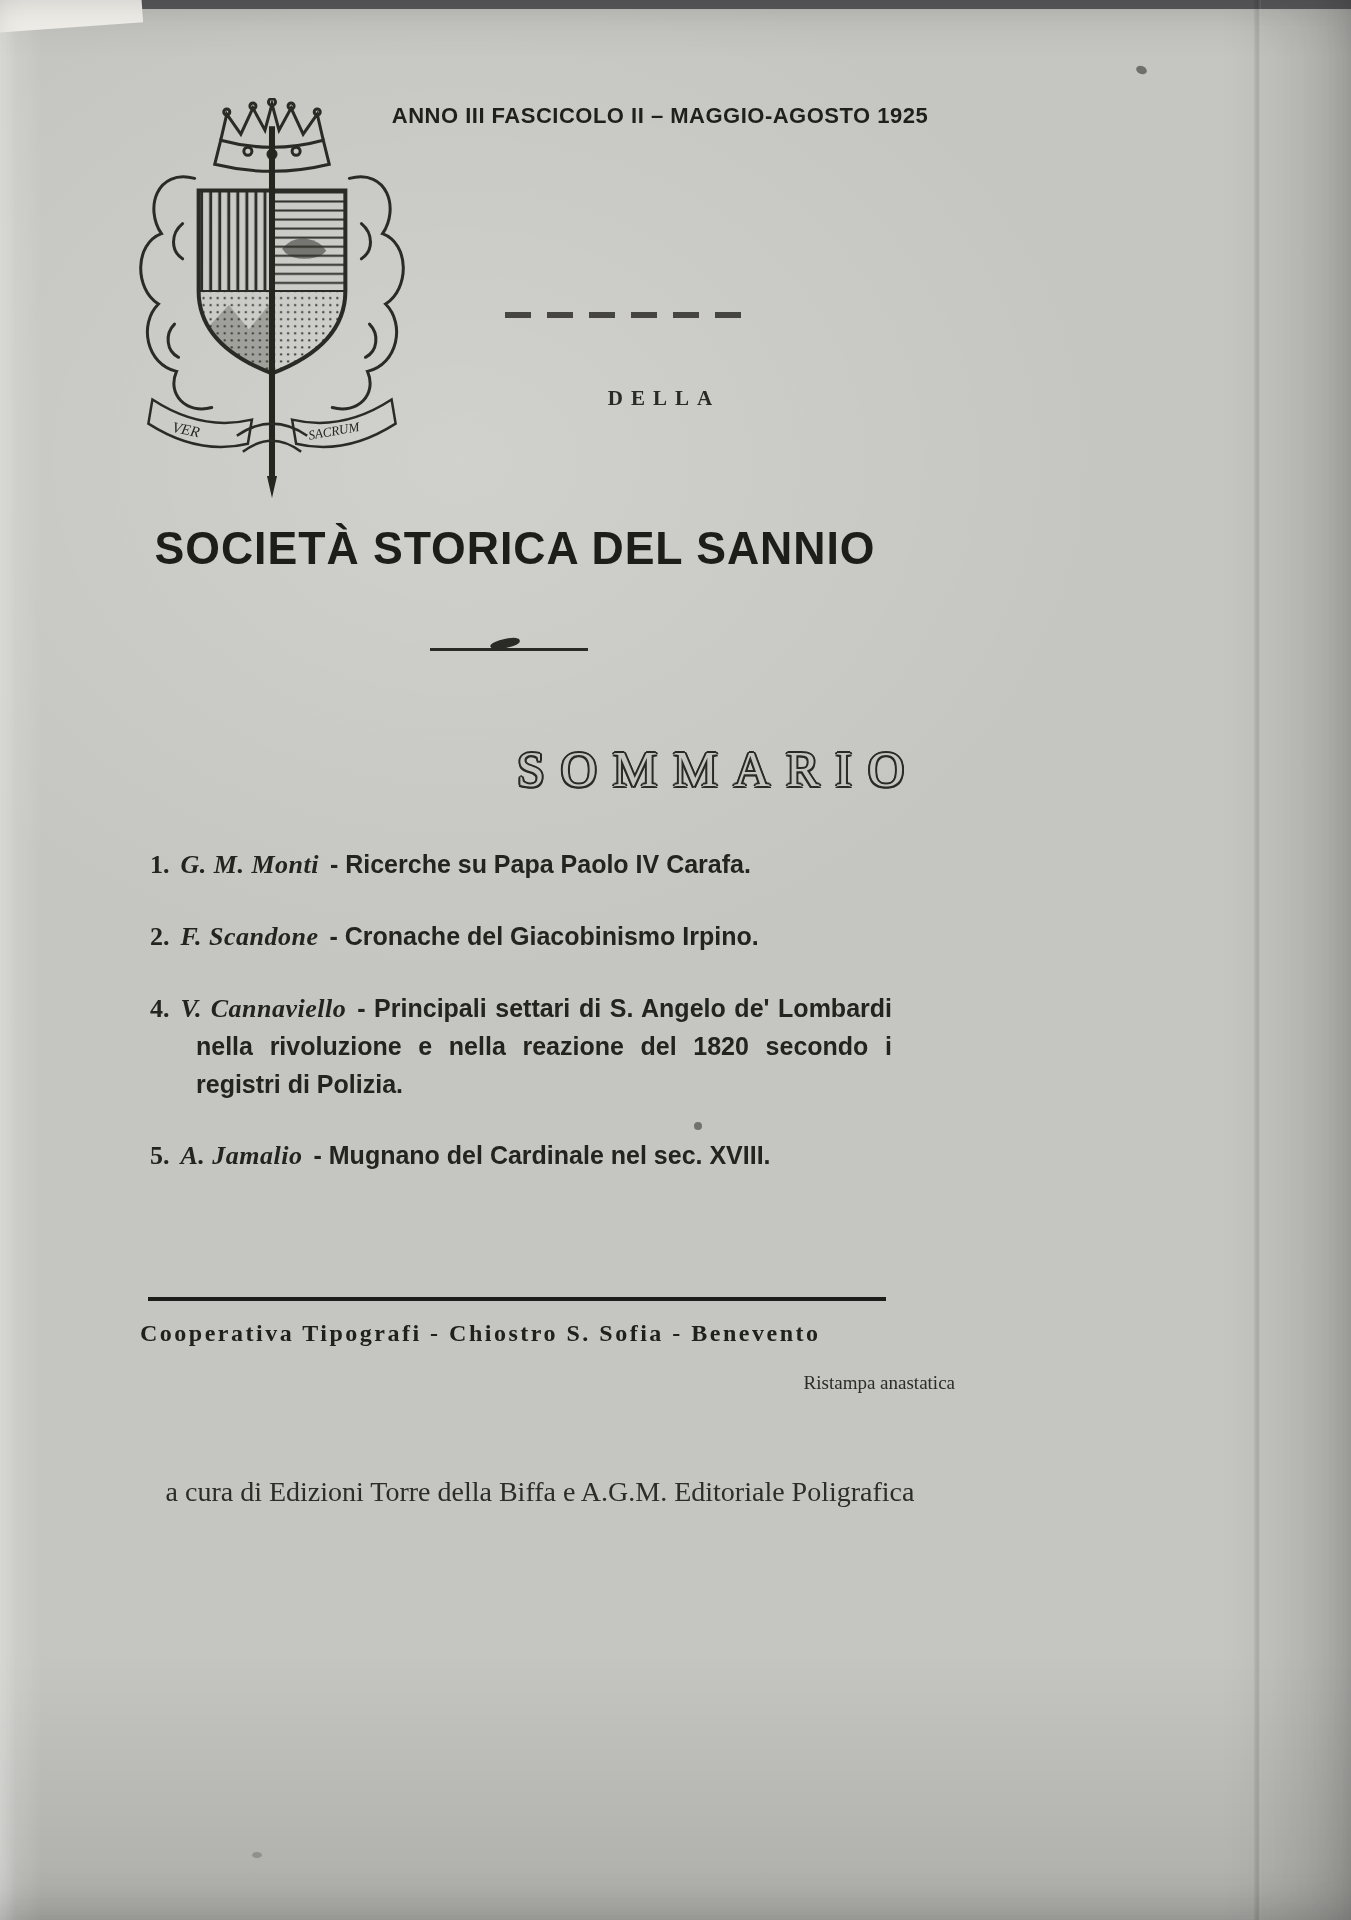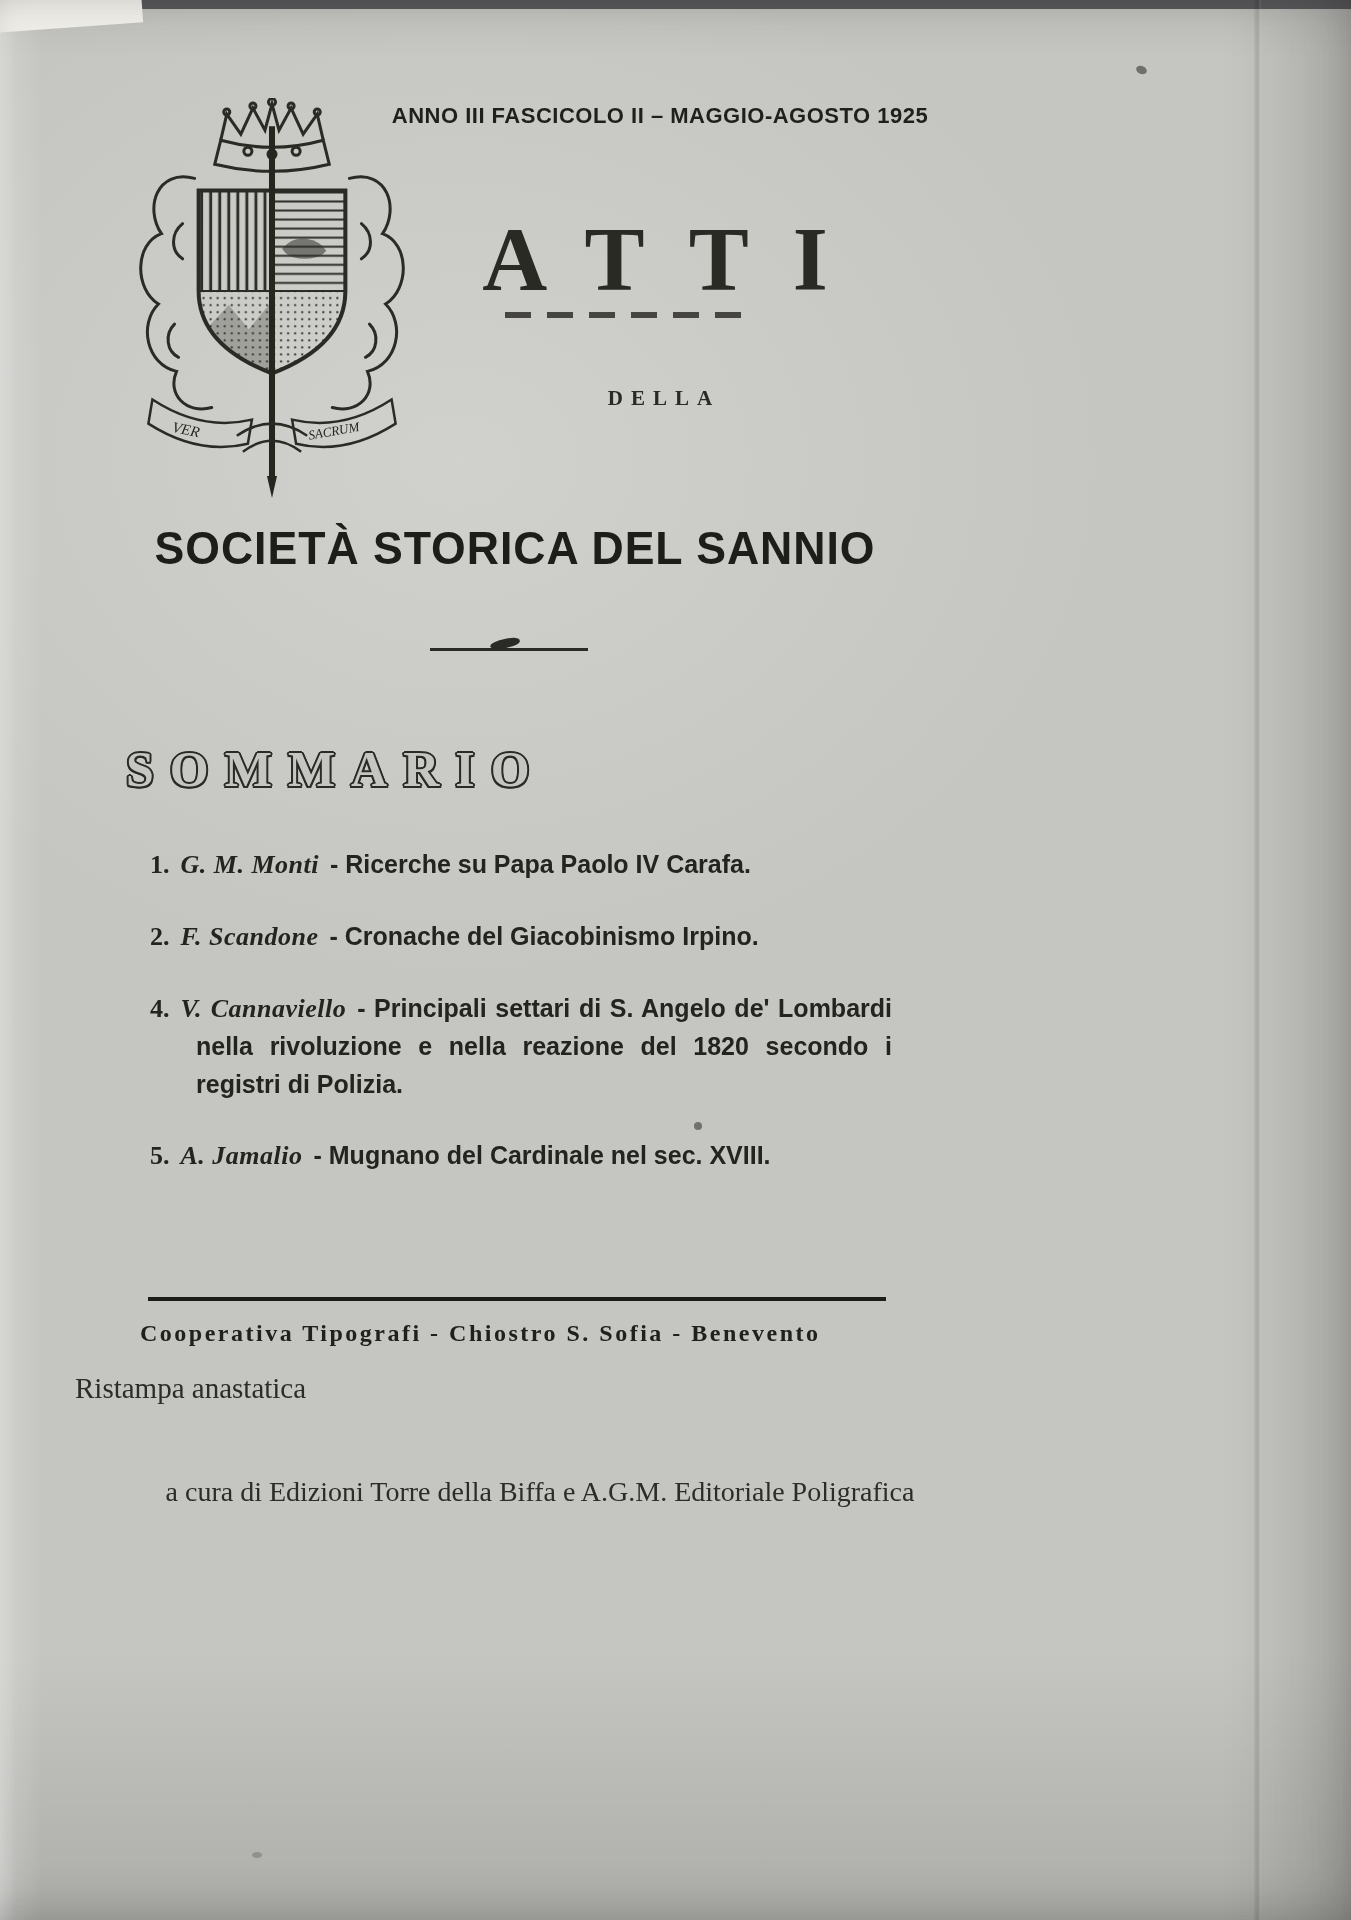--- a/index.html
+++ b/index.html
@@ -64,22 +64,22 @@
   }
   .divider{
     position:absolute;top:648px;left:430px;width:158px;height:3px;background:#2a2a26;
   }
   .divider::before{
     content:"";position:absolute;left:60px;top:-9px;width:30px;height:9px;background:#2a2a26;
     border-radius:60% 40% 50% 50%;transform:rotate(-10deg);
   }
   .sommario{
     position:absolute;top:740px;left:110px;width:810px;
-    text-align:left;
-    font-family:"Liberation Serif",serif;font-weight:bold;
+    text-align:right;
+    font-family:"Liberation Serif",serif;font-weight:normal;
     font-size:50px;letter-spacing:16px;padding-left:16px;box-sizing:border-box;
     color:#c5c6c1;
     text-shadow: 2px 0 0 #2a2a26,-2px 0 0 #2a2a26,0 2px 0 #2a2a26,0 -2px 0 #2a2a26,
                  1.5px 1.5px 0 #2a2a26,-1.5px -1.5px 0 #2a2a26,1.5px -1.5px 0 #2a2a26,-1.5px 1.5px 0 #2a2a26;
   }
 
   .toc{position:absolute;top:845px;left:150px;width:742px;}
   .toc-item{
     font-weight:bold;font-size:25px;line-height:1.5;color:#232320;
     text-align:justify;padding-left:46px;text-indent:-46px;margin-bottom:33px;
@@ -88,21 +88,21 @@
   .toc-item .author{font-family:"Liberation Serif",serif;font-style:italic;font-size:26px;letter-spacing:0.5px;margin-right:11px;}
 
   .rule{position:absolute;top:1297px;left:148px;width:738px;height:4px;background:#1c1c1a;}
   .publisher{
     position:absolute;top:1320px;left:140px;width:754px;
     font-family:"Liberation Serif",serif;font-weight:bold;
     font-size:24px;letter-spacing:2.5px;color:#20201c;
   }
   .reprint{
     position:absolute;top:1372px;left:75px;width:880px;
-    text-align:left;font-family:"Liberation Serif",serif;font-size:29px;color:#2c2c28;
+    text-align:right;font-family:"Liberation Serif",serif;font-size:19px;color:#2c2c28;
   }
   .credit{
     position:absolute;top:1476px;left:80px;width:920px;
     text-align:center;font-family:"Liberation Serif",serif;font-size:28px;color:#2c2c28;
   }
 </style>
 </head>
 <body>
 
 <div class="page">
@@ -176,21 +176,20 @@
         <path d="M36,300 Q85,332 135,320 L131,344 Q82,356 32,324 Z"></path>
         <path d="M274,300 Q225,332 175,320 L179,344 Q228,356 278,324 Z"></path>
         <path d="M120,336 Q155,312 190,336"></path>
         <path d="M126,352 Q155,330 184,352"></path>
       </g>
       <text x="55" y="332" transform="rotate(12 55 332)" font-size="15" font-style="italic" fill="#26261f" font-family="Liberation Serif, serif">VER</text>
       <text x="192" y="340" transform="rotate(-10 192 340)" font-size="13" font-style="italic" fill="#26261f" font-family="Liberation Serif, serif">SACRUM</text>
     </svg>
   </div>
 
-  <div class="atti">ATTI</div>
   <div class="atti-underline"></div>
   <div class="della">DELLA</div>
 
   <h1 class="society">SOCIETÀ STORICA DEL SANNIO</h1>
 
   <div class="divider"></div>
 
   <div class="sommario">SOMMARIO</div>
 
   <div class="toc">

